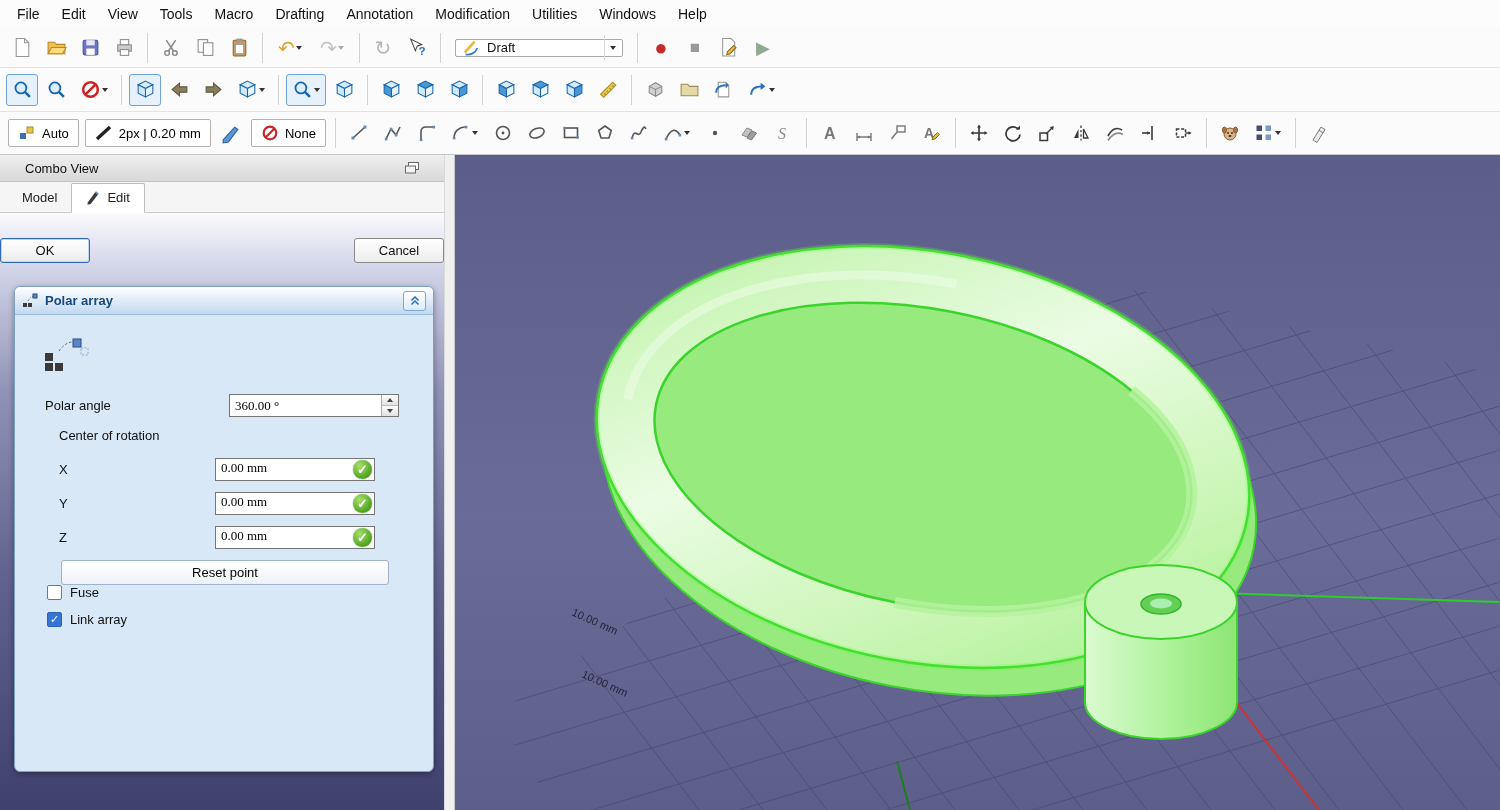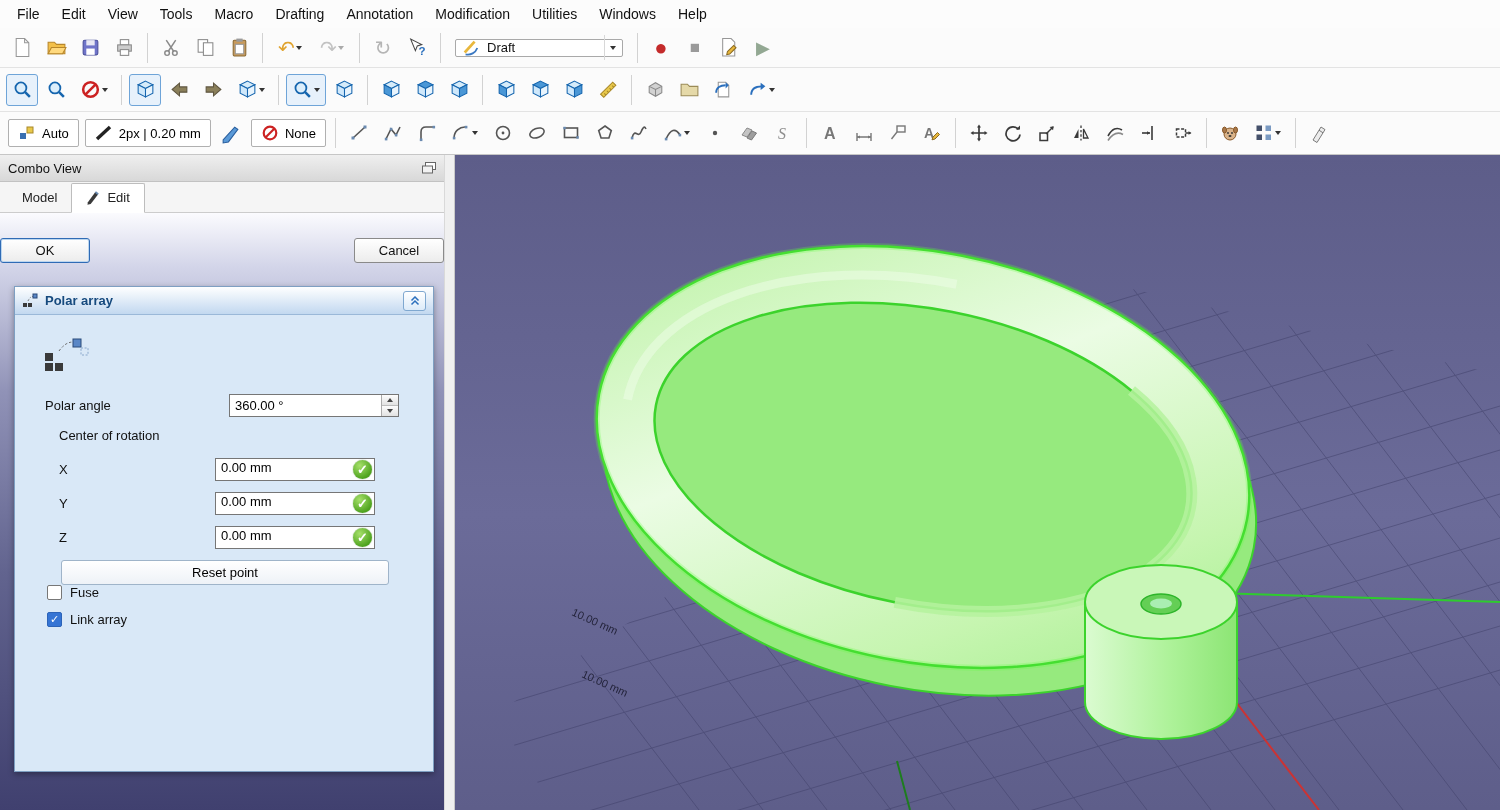--- a/index.html
+++ b/index.html
@@ -22,41 +22,41 @@
   .dd{width:0;height:0;border-left:3.5px solid transparent;border-right:3.5px solid transparent;border-top:4px solid #333}
   .wbcombo{display:flex;align-items:center;height:17px;border:1px solid #a9a9a9;background:#fff;margin:0 8px;padding:8px 6px;width:168px;border-radius:2px}
   .wbcombo .wb-label{flex:1;font-size:13px;padding-left:7px}
   .wbcombo .cb-sep{width:1px;height:25px;background:#d8d8d8;margin-right:5px}
   .tb3btn{display:flex;align-items:center;height:28px;border:1px solid #b0b0b0;background:#fff;border-radius:2px;padding:0 9px;margin:0 3px;font-size:13px;gap:6px;white-space:nowrap}
   .tb3btn svg{width:18px;height:18px}
   .di svg{width:20px;height:20px}
 
   
   #left{position:absolute;top:155px;left:0;width:444px;height:655px;display:flex;flex-direction:column}
-  .cv-title{height:27px;background:linear-gradient(#efefef,#d8d8d8);border-bottom:1px solid #c2c2c2;display:flex;align-items:center;padding:0 8px;font-size:13px}
+  .cv-title{height:27px;background:linear-gradient(#efefef,#d8d8d8);border-bottom:1px solid #c2c2c2;display:flex;align-items:center;padding:0 25px;font-size:13px}
   .cv-title .t{flex:1}
   .cv-tabs{height:31px;background:#f5f5f5;display:flex;align-items:flex-end;padding-left:8px;border-bottom:1px solid #cccccc}
   .tab{padding:6px 14px 7px;font-size:13px;color:#222;display:flex;align-items:center;gap:6px}
   .tab.active{background:#fff;border:1px solid #bdbdbd;border-bottom:1px solid #fff;margin-bottom:-1px;border-radius:2px 2px 0 0}
   .task-area{flex:1;background:linear-gradient(180deg,#fbfbfe 0%,#d3d5e9 9%,#9092b7 30%,#62648f 60%,#40406f 100%);overflow:hidden}
   .btnrow{display:flex;justify-content:space-between;gap:13px;margin-top:25px}
   .pbtn{min-width:90px;height:25px;background:linear-gradient(#ffffff,#ececec);border:1px solid #8a8a8a;border-radius:3px;font-size:13px;color:#111}
   .pbtn.default{border:1px solid #2f6bb5;box-shadow:inset 0 0 0 1px #bcd6ef}
 
-  .groupbox{margin:23px 0 0 14px;width:420px;height:486px;border:1px solid #7e9fc2;border-radius:0;background:#d9e8f7;overflow:hidden;box-shadow:0 2px 6px rgba(0,0,0,.35)}
+  .groupbox{margin:23px 0 0 14px;width:420px;height:486px;border:1px solid #7e9fc2;border-radius:6px;background:#d9e8f7;overflow:hidden;box-shadow:0 2px 6px rgba(0,0,0,.35)}
   .gb-head{height:28px;background:linear-gradient(#feffff,#c2d8f0);border-bottom:1px solid #9ab8d8;display:flex;align-items:center;padding:0 7px;gap:7px}
   .gb-title{font-size:13px;font-weight:bold;color:#164a7e;flex:1}
   .collapse-btn{width:23px;height:20px;border:1px solid #7fa8d0;border-radius:3px;background:linear-gradient(#ffffff,#dcebf9);display:flex;align-items:center;justify-content:center}
   .gb-body{padding-top:16px}
   .bigicon{margin:4px 0 14px 28px}
   .trow{display:flex;align-items:center;margin:0 0 11px 30px}
   .trow .lbl{width:184px;font-size:13px}
   .trow.indent .lbl{padding-left:14px;width:170px}
   .spinfield{width:170px;height:23px;border:1px solid #767676;background:#fff;display:flex}
-  .spinfield input,.vecfield input{flex:1;min-width:0;border:none;outline:none;background:transparent;font-family:Liberation Sans, sans-serif;font-size:13px;padding:1px 5px}
+  .spinfield input,.vecfield input{flex:1;min-width:0;border:none;outline:none;background:transparent;font-family:Liberation Serif, serif;font-size:13px;padding:1px 5px}
   .spin{width:17px;border-left:1px solid #ababab;display:flex;flex-direction:column}
   .spin>div{flex:1;display:flex;align-items:center;justify-content:center;background:linear-gradient(#fdfdfd,#e2e2e2)}
   .spin>div:first-child{border-bottom:1px solid #bdbdbd}
   .tri-up{width:0;height:0;border-left:3px solid transparent;border-right:3px solid transparent;border-bottom:4px solid #444}
   .tri-dn{width:0;height:0;border-left:3px solid transparent;border-right:3px solid transparent;border-top:4px solid #444}
   .vecfield{width:160px;height:23px;border:1px solid #767676;background:#fff;display:flex;align-items:flex-start;position:relative}
   .okc{width:19px;height:19px;border-radius:50%;background:radial-gradient(circle at 35% 30%,#a6e06a,#4da21d 72%);color:#fff;font-size:13px;font-weight:bold;display:flex;align-items:center;justify-content:center;position:absolute;right:2px;top:1px;box-shadow:0 0 1px #2a6a10}
   .resetbtn{display:block;margin:10px 0 0 46px;width:328px;height:25px;background:linear-gradient(#ffffff,#eef2f7);border:1px solid #9fb4c9;border-radius:3px;font-size:13px}
   .cbrow{display:flex;align-items:center;gap:8px;margin:0 0 12px 32px;font-size:13px}
   .cbrow:first-of-type{margin-top:22px}

